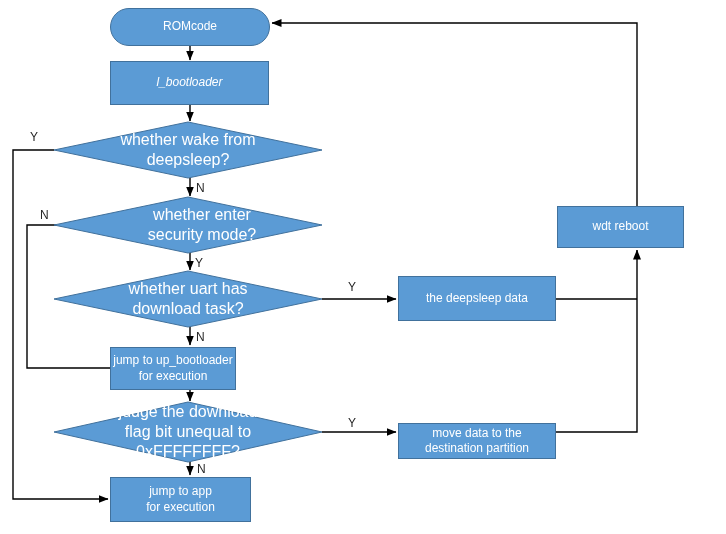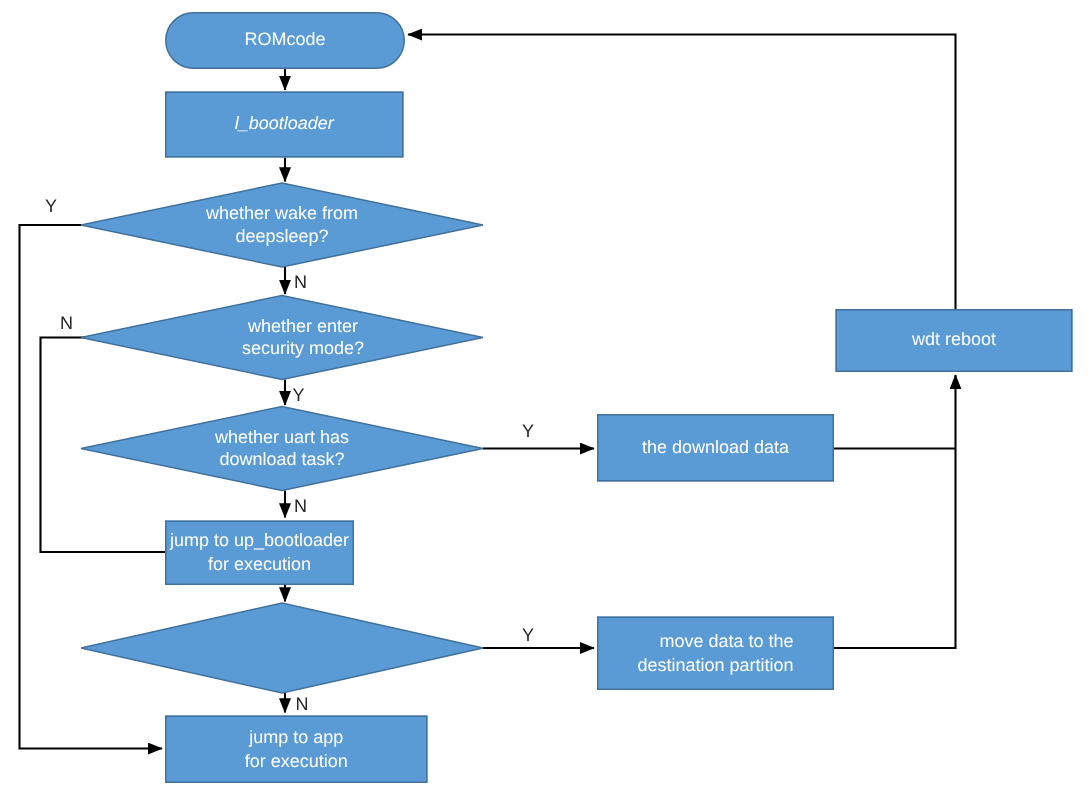--- a/index.html
+++ b/index.html
@@ -21,21 +21,21 @@
   .node{
     position:absolute;display:flex;align-items:center;justify-content:center;
     background:var(--node-fill);border:1px solid var(--node-border);
     color:var(--node-text);font-size:12px;line-height:1.28;text-align:center;
     box-sizing:border-box;
   }
   .node span,.dtext span{white-space:pre-line;}
   .stadium{border-radius:19px;}
   .dtext{
     position:absolute;transform:translate(-50%,-50%);width:190px;
-    color:var(--node-text);font-size:12px;line-height:1.25;text-align:center;
+    color:var(--node-text);font-size:16px;line-height:1.25;text-align:center;
   }
   .elabel{
     position:absolute;color:var(--edge-label);font-size:12px;line-height:1;
   }
 </style>
 </head>
 <body>
 
 <div class="canvas">
 
@@ -75,50 +75,55 @@
 
   <div class="node" style="left:110px;top:61px;width:159px;height:44px;font-style:italic;">
     <span>l_bootloader</span>
   </div>
 
   <div class="node" style="left:110px;top:347px;width:126px;height:43px;">
     <span>jump to up_bootloader
 for execution</span>
   </div>
 
-  <div class="node" style="left:110px;top:477px;width:175px;height:45px;">
+  <div class="node" style="left:110px;top:477px;width:141px;height:45px;">
     <span>jump to app
 for execution</span>
   </div>
 
   <div class="node" style="left:398px;top:276px;width:158px;height:45px;">
-    <span>the download data</span>
+    <span>the deepsleep data</span>
   </div>
 
-  <div class="node" style="left:398px;top:411px;width:158px;height:49px;text-align:right;">
+  <div class="node" style="left:398px;top:423px;width:158px;height:36px;">
     <span>move data to the
 destination partition</span>
   </div>
 
-  <div class="node" style="left:557px;top:206px;width:158px;height:42px;">
+  <div class="node" style="left:557px;top:206px;width:127px;height:42px;">
     <span>wdt reboot</span>
   </div>
 
   <div class="dtext" style="left:188px;top:150px;">
     <span>whether wake from
 deepsleep?</span>
   </div>
   <div class="dtext" style="left:202px;top:225px;">
     <span>whether enter
 security mode?</span>
   </div>
   <div class="dtext" style="left:188px;top:299px;">
     <span>whether uart has
 download task?</span>
   </div>
+  <div class="dtext" style="left:188px;top:432px;">
+    <span>judge the download
+flag bit unequal to
+0xFFFFFFFF?</span>
+  </div>
 
   <div class="elabel" style="left:30px;top:131px;">Y</div>
   <div class="elabel" style="left:196px;top:182px;">N</div>
   <div class="elabel" style="left:40px;top:209px;">N</div>
   <div class="elabel" style="left:195px;top:257px;">Y</div>
   <div class="elabel" style="left:348px;top:281px;">Y</div>
   <div class="elabel" style="left:196px;top:331px;">N</div>
   <div class="elabel" style="left:348px;top:417px;">Y</div>
   <div class="elabel" style="left:197px;top:463px;">N</div>
 

